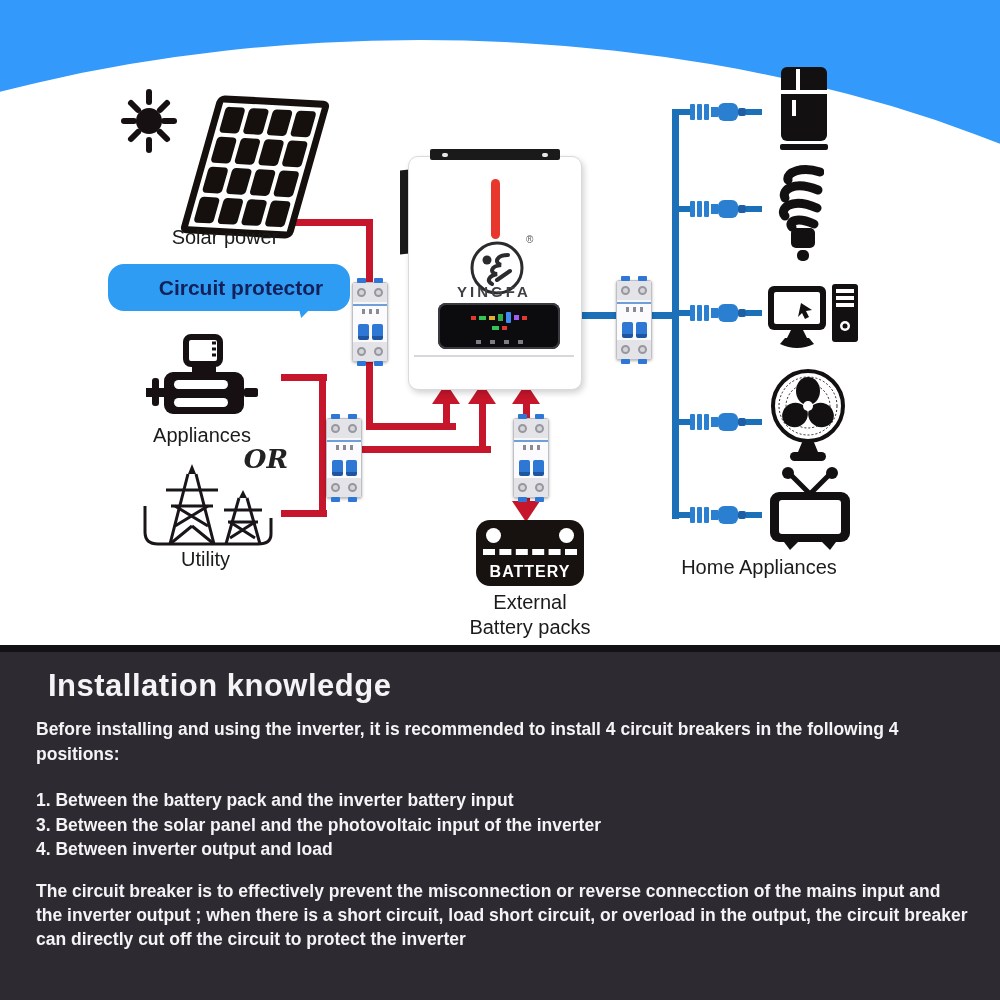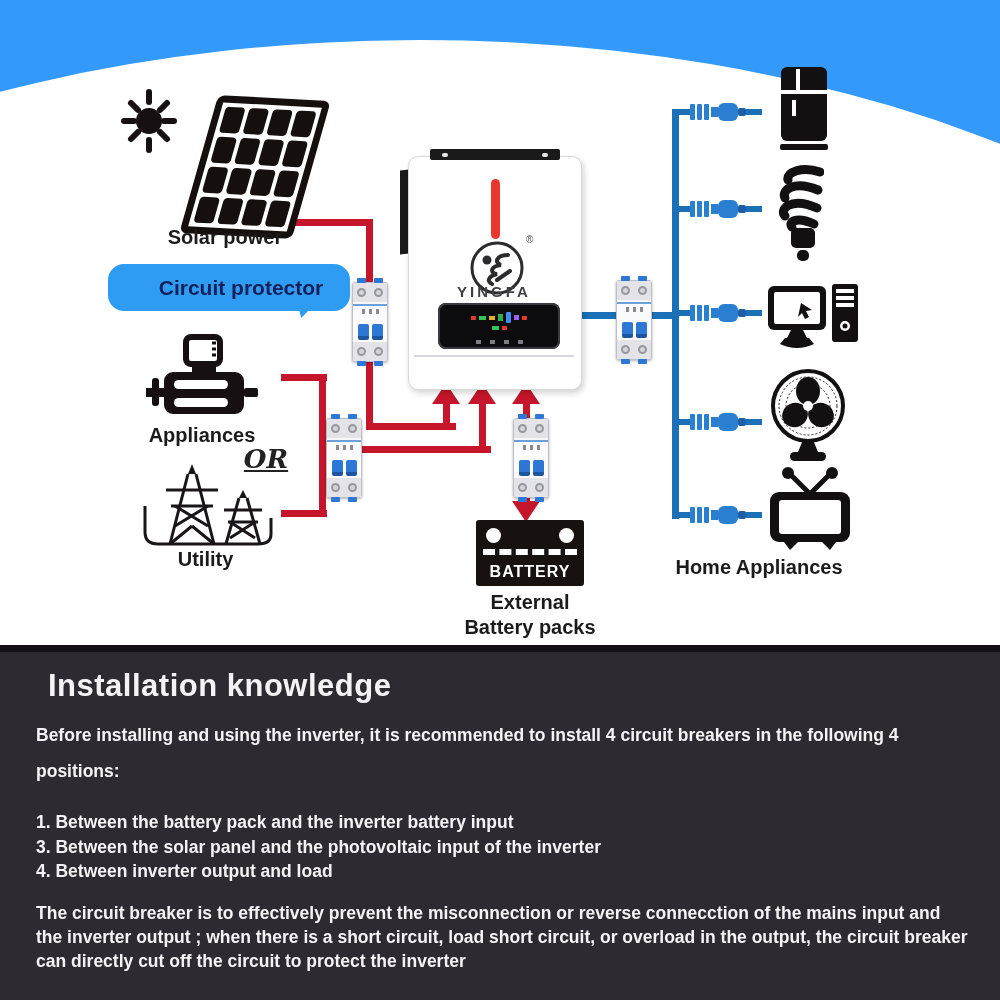--- a/index.html
+++ b/index.html
@@ -11,21 +11,21 @@
   .header-curve{position:absolute;left:-580px;top:40px;width:2000px;height:1120px;
                 background:#fff;border-radius:50%;}
   
   .abs{position:absolute;}
   .wire{position:absolute;background:var(--wire-red,#c5162b);z-index:2;}
   .bwire{position:absolute;background:var(--wire-blue,#1b70b8);z-index:2;}
   .arrow-up{position:absolute;width:0;height:0;border-left:14px solid transparent;
             border-right:14px solid transparent;border-bottom:21px solid var(--wire-red,#c5162b);z-index:3;}
   .arrow-down{position:absolute;width:0;height:0;border-left:14px solid transparent;
             border-right:14px solid transparent;border-top:21px solid var(--wire-red,#c5162b);z-index:3;}
-  .lbl{position:absolute;font-weight:bold;color:#1b1b1b;font-size:20px;text-align:center;z-index:6;}
+  .lbl{position:absolute;font-weight:normal;color:#1b1b1b;font-size:20px;text-align:center;z-index:6;}
   
   .bubble{position:absolute;left:108px;top:264px;width:218px;height:47px;z-index:7;
           background:var(--bubble-blue,#2f9cf3);border-radius:16px;display:flex;
           align-items:center;justify-content:center;font-size:21px;font-weight:800;color:#13205a;padding-left:24px;}
   .bubble-tail{position:absolute;left:298px;top:292px;width:0;height:0;z-index:6;
           border-left:36px solid var(--bubble-blue,#2f9cf3);border-bottom:22px solid transparent;
           transform:rotate(-14deg);}
   
   .solar-panel{position:absolute;left:198px;top:98px;width:92px;height:116px;background:#fff;
           border:7px solid #15100e;border-radius:7px;padding:4px;display:grid;
@@ -67,35 +67,35 @@
   .d-g{width:7px;height:4px;background:#35c455;}
   .d-b{width:5px;height:11px;background:#3f8df2;border-radius:1px;}
   .d-p{width:5px;height:5px;background:#a45df0;}
   .d-y{width:6px;height:4px;background:#e0b02e;}
   .d-g2{width:5px;height:7px;background:#2fae4e;}
   .disp-btns{position:absolute;left:0;right:0;bottom:5px;display:flex;gap:9px;justify-content:center;}
   .disp-btns i{width:5px;height:4px;background:#7d7d85;}
   .inv-divider{position:absolute;left:414px;top:355px;width:160px;height:2px;background:#d8d8dc;z-index:5;}
   
   .battery{position:absolute;left:476px;top:520px;width:108px;height:66px;background:#17120f;
-           border-radius:3px;z-index:4;}
+           border-radius:14px;z-index:4;}
   .term{position:absolute;top:8px;width:15px;height:15px;border-radius:50%;background:#fff;}
   .t1{left:10px}.t2{right:10px}
   .bat-dash{position:absolute;top:29px;left:7px;right:7px;border-top:6px dashed #fff;}
   .bat-label{position:absolute;bottom:5px;width:100%;text-align:center;color:#fff;font-weight:800;
            font-size:16px;letter-spacing:1px;}
   
   .info-panel{position:absolute;left:0;top:645px;width:1000px;height:355px;z-index:8;
               background:var(--panel-bg,#2e2a31);border-top:7px solid #131016;
               color:var(--text-light,#f4f3f5);box-sizing:border-box;padding:12px 36px 0 36px;}
   .info-title{font-size:31px;font-weight:800;letter-spacing:.5px;margin:4px 0 0 12px;}
-  .info-intro{font-size:17.5px;font-weight:bold;line-height:36px;width:930px;margin-top:13px;}
+  .info-intro{font-size:17.5px;font-weight:bold;line-height:25px;width:930px;margin-top:13px;}
   .info-list{margin-top:21px;font-size:17.5px;font-weight:bold;line-height:24.5px;}
   .info-note{margin-top:17px;font-size:17.5px;font-weight:bold;line-height:24px;width:935px;}
-  .or-lbl{font-family:"DejaVu Serif",serif;font-style:italic;font-size:26px;font-weight:bold;color:#222;text-decoration:underline;}
+  .or-lbl{font-family:"DejaVu Serif",serif;font-style:italic;font-size:26px;font-weight:bold;color:#222;}
   svg{display:block;}
 </style>
 </head>
 <body>
 
 <div class="stage">
 
   <div class="header">
     <div class="header-curve"></div>
   </div>

